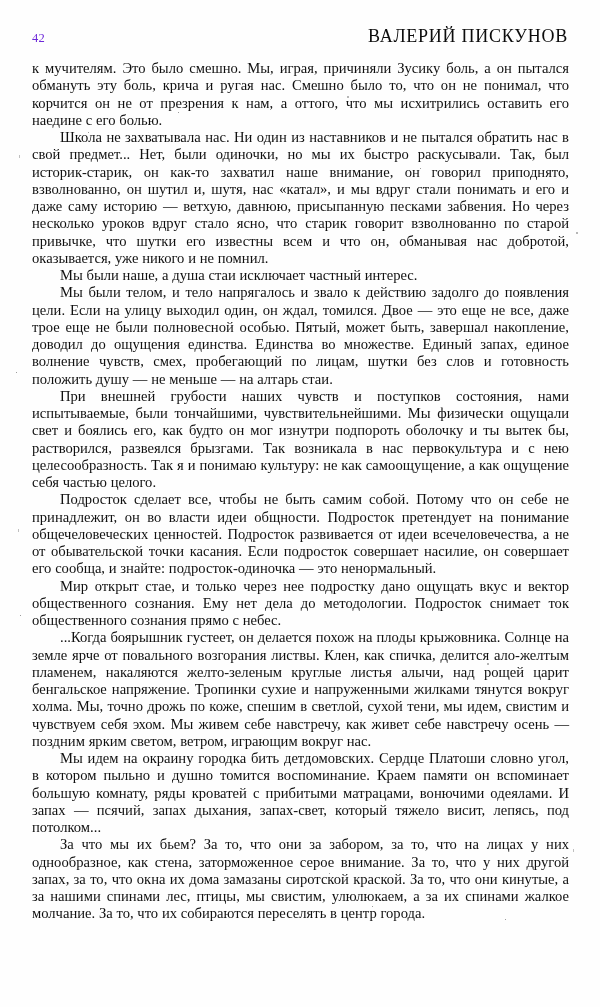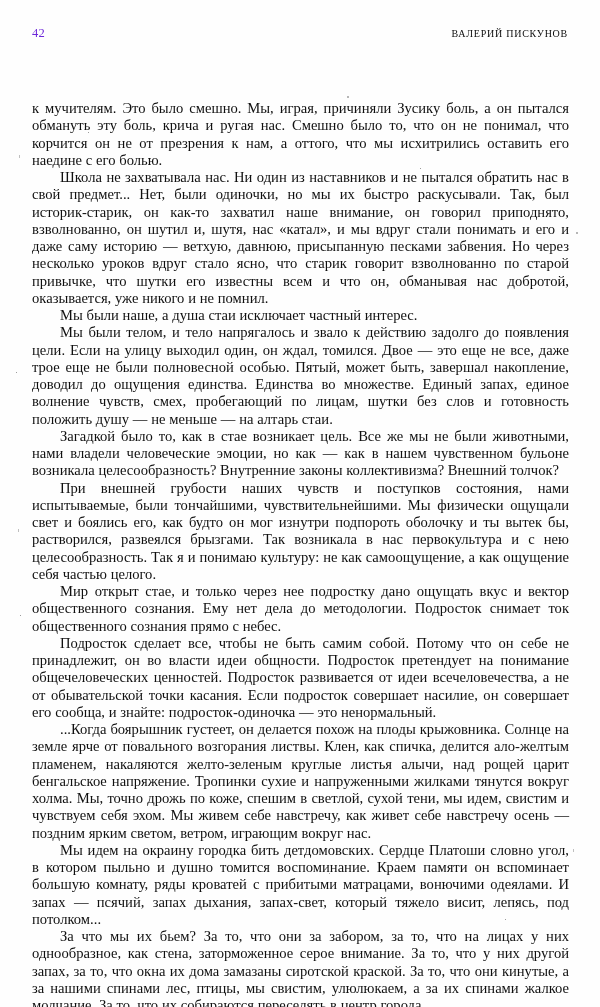--- a/index.html
+++ b/index.html
@@ -37,21 +37,21 @@
     align-items: baseline;
     justify-content: space-between;
   }
   .folio {
     font-size: 12.5px;
     letter-spacing: 0.2px;
     line-height: 1;
     color: #6d28d9;
   }
   .head-title {
-    font-size: 10px;
+    font-size: 18px;
     letter-spacing: 0.75px;
     line-height: 1;
     color: #0c0c0c;
     white-space: nowrap;
     margin-left: 11px;
   }
 
   
   .textblock {
     position: absolute;
@@ -66,21 +66,20 @@
     line-height: 17.25px;
     text-align: justify;
     text-justify: inter-word;
     text-indent: 28px;
     color: #101010;
     word-spacing: 0.1px;
     -webkit-font-smoothing: none;
   }
   p.para.flush {
     text-indent: 0;
-    margin-top: 40px;
   }
   p.para.gap-before {
   }
 
   
   .speckle {
     position: absolute;
     width: 1px;
     height: 1px;
     background: #4a4a4a;
@@ -106,24 +105,23 @@
   <div class="running-head">
     <span class="folio">42</span>
     <span class="head-title">ВАЛЕРИЙ ПИСКУНОВ</span>
   </div>
 
   <div class="textblock">
       <p class="para flush">к мучителям. Это было смешно. Мы, играя, причиняли Зусику боль, а он пытался обмануть эту боль, крича и ругая нас. Смешно было то, что он не понимал, что корчится он не от презрения к нам, а оттого, что мы исхитрились оставить его наедине с его болью.</p>
       <p class="para">Школа не захватывала нас. Ни один из наставников и не пытался обратить нас в свой предмет... Нет, были одиночки, но мы их быстро раскусывали. Так, был историк-старик, он как-то захватил наше внимание, он говорил приподнято, взволнованно, он шутил и, шутя, нас «катал», и мы вдруг стали понимать и его и даже саму историю — ветхую, давнюю, присыпанную песками забвения. Но через несколько уроков вдруг стало ясно, что старик говорит взволнованно по старой привычке, что шутки его известны всем и что он, обманывая нас добротой, оказывается, уже никого и не помнил.</p>
       <p class="para">Мы были наше, а душа стаи исключает частный интерес.</p>
       <p class="para">Мы были телом, и тело напрягалось и звало к действию задолго до появления цели. Если на улицу выходил один, он ждал, томился. Двое — это еще не все, даже трое еще не были полновесной особью. Пятый, может быть, завершал накопление, доводил до ощущения единства. Единства во множестве. Единый запах, единое волнение чувств, смех, пробегающий по лицам, шутки без слов и готовность положить душу — не меньше — на алтарь стаи.</p>
-      <p class="para">Загадкой было то, как в стае возникает цель. Все же мы не были животными, нами владели человеческие эмоции, но как — как в нашем чувственном бульоне возникала целесообразность? Внутренние законы коллективизма? Внешний толчок?</p>
       <p class="para">При внешней грубости наших чувств и поступков состояния, нами испытываемые, были тончайшими, чувствительнейшими. Мы физически ощущали свет и боялись его, как будто он мог изнутри подпороть оболочку и ты вытек бы, растворился, развеялся брызгами. Так возникала в нас первокультура и с нею целесообразность. Так я и понимаю культуру: не как самоощущение, а как ощущение себя частью целого.</p>
+      <p class="para">Подросток сделает все, чтобы не быть самим собой. Потому что он себе не принадлежит, он во власти идеи общности. Подросток претендует на понимание общечеловеческих ценностей. Подросток развивается от идеи всечеловечества, а не от обывательской точки касания. Если подросток совершает насилие, он совершает его сообща, и знайте: подросток-одиночка — это ненормальный.</p>
       <p class="para">Мир открыт стае, и только через нее подростку дано ощущать вкус и вектор общественного сознания. Ему нет дела до методологии. Подросток снимает ток общественного сознания прямо с небес.</p>
-      <p class="para">Подросток сделает все, чтобы не быть самим собой. Потому что он себе не принадлежит, он во власти идеи общности. Подросток претендует на понимание общечеловеческих ценностей. Подросток развивается от идеи всечеловечества, а не от обывательской точки касания. Если подросток совершает насилие, он совершает его сообща, и знайте: подросток-одиночка — это ненормальный.</p>
       <p class="para gap-before">...Когда боярышник густеет, он делается похож на плоды крыжовника. Солнце на земле ярче от повального возгорания листвы. Клен, как спичка, делится ало-желтым пламенем, накаляются желто-зеленым круглые листья алычи, над рощей царит бенгальское напряжение. Тропинки сухие и напруженными жилками тянутся вокруг холма. Мы, точно дрожь по коже, спешим в светлой, сухой тени, мы идем, свистим и чувствуем себя эхом. Мы живем себе навстречу, как живет себе навстречу осень — поздним ярким светом, ветром, играющим вокруг нас.</p>
       <p class="para">Мы идем на окраину городка бить детдомовских. Сердце Платоши словно угол, в котором пыльно и душно томится воспоминание. Краем памяти он вспоминает большую комнату, ряды кроватей с прибитыми матрацами, вонючими одеялами. И запах — псячий, запах дыхания, запах-свет, который тяжело висит, лепясь, под потолком...</p>
       <p class="para">За что мы их бьем? За то, что они за забором, за то, что на лицах у них однообразное, как стена, заторможенное серое внимание. За то, что у них другой запах, за то, что окна их дома замазаны сиротской краской. За то, что они кинутые, а за нашими спинами лес, птицы, мы свистим, улюлюкаем, а за их спинами жалкое молчание. За то, что их собираются переселять в центр города.</p>
     </div>
 
   <span class="speckle" style="left:178px;top:112px;"></span>
   <span class="speckle big" style="left:347px;top:96px;"></span>
   <span class="speckle" style="left:88px;top:132px;"></span>
   <span class="speckle tall" style="left:19px;top:155px;"></span>
   <span class="speckle" style="left:420px;top:168px;"></span>

